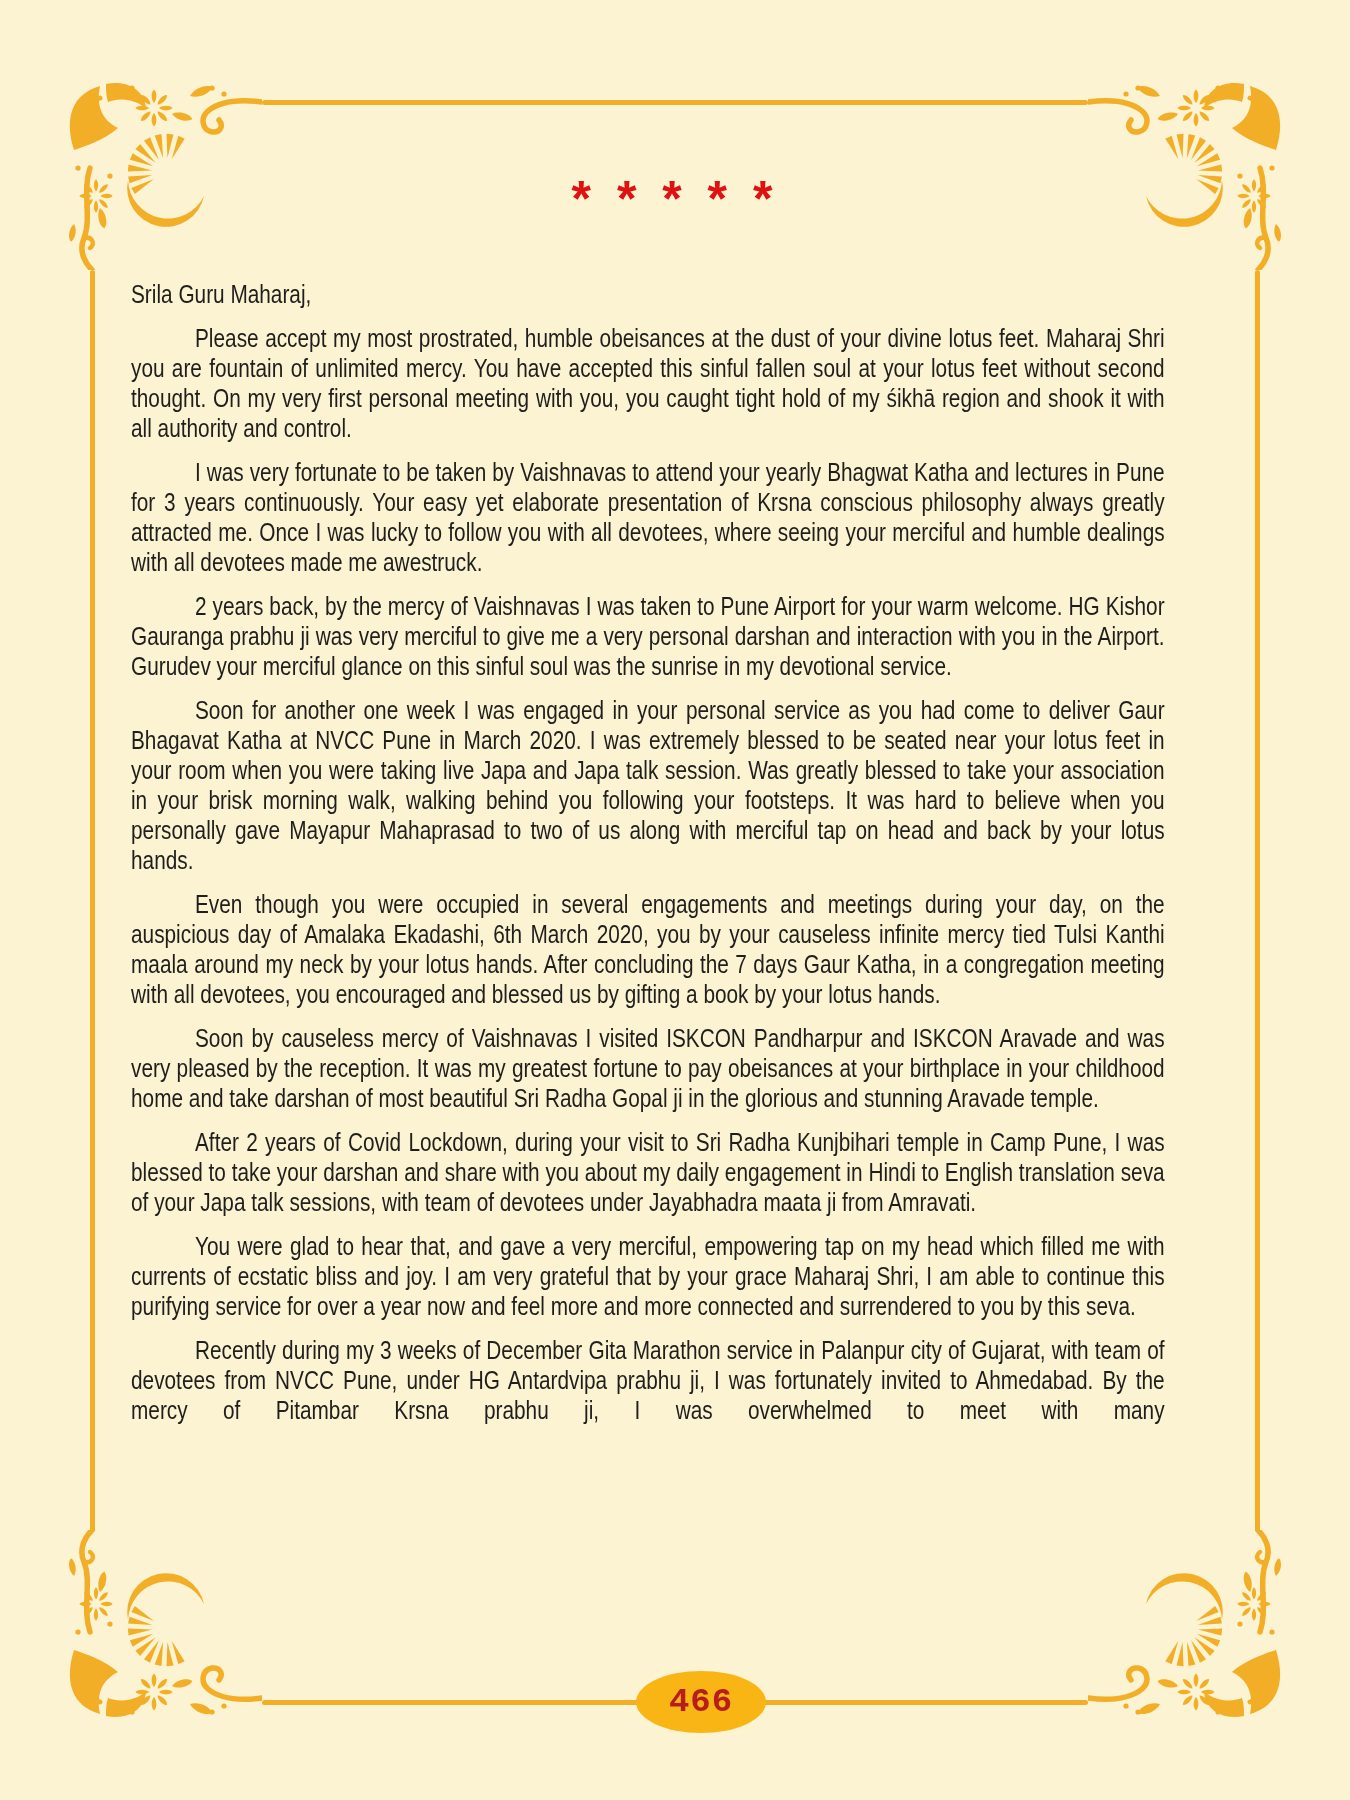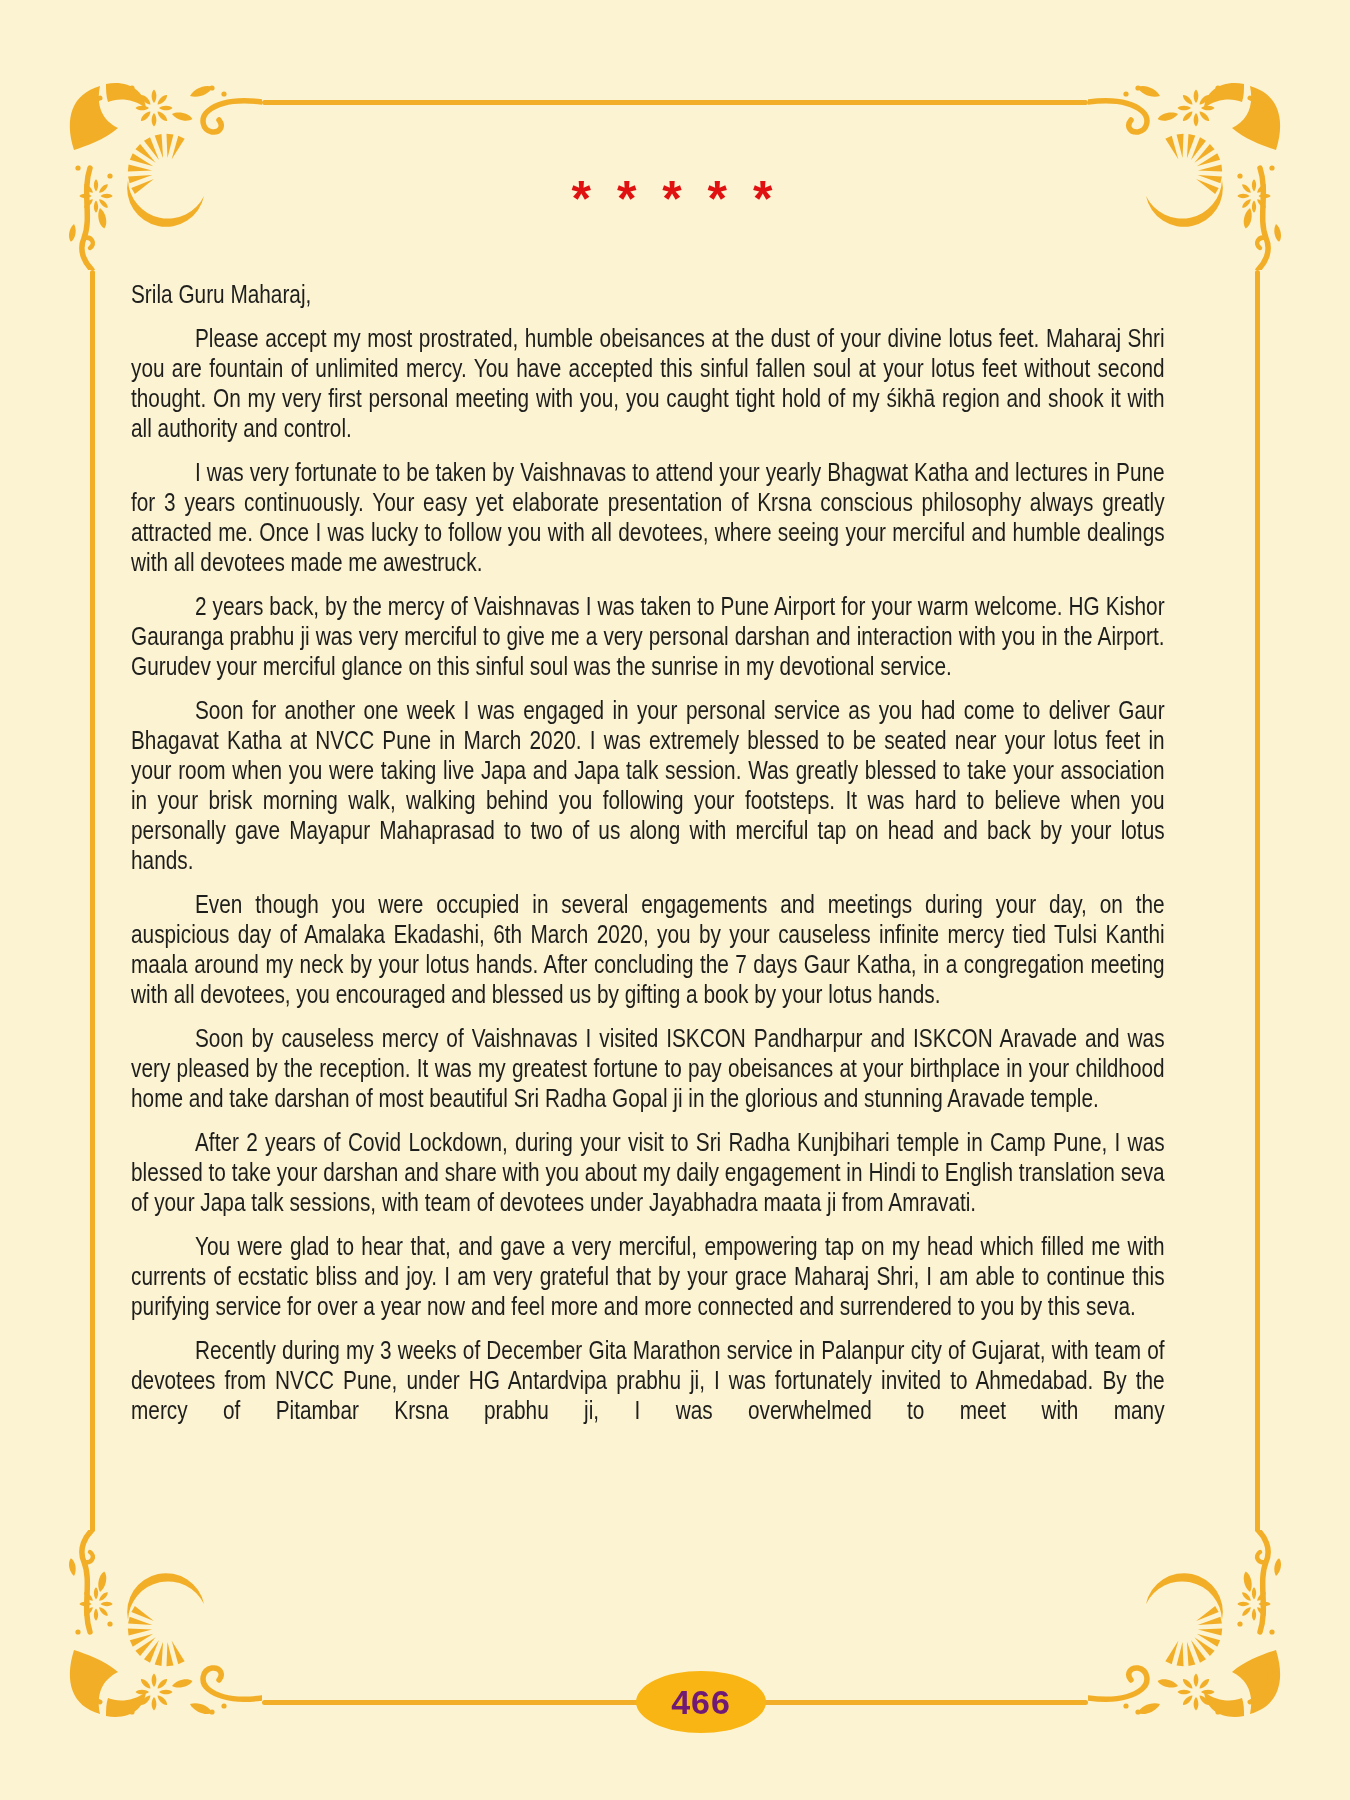--- a/index.html
+++ b/index.html
@@ -53,22 +53,23 @@
   .salutation{text-align:left;}
   .para{text-indent:80px;}
   .para.continued{text-align-last:justify;}
   
   .page-badge{
     position:absolute;left:636px;top:1671px;
     width:130px;height:62px;
     background:var(--badge);
     border-radius:50%;
     display:flex;align-items:center;justify-content:center;
-    font-size:34px;font-weight:700;color:#701a75;
+    font-size:34px;font-weight:700;color:#b91c1c;
     letter-spacing:1px;
+    font-family:Liberation Mono, monospace;
   }
   .defs-holder{position:absolute;width:0;height:0;overflow:hidden;}
 </style>
 </head>
 <body>
 
 <svg class="defs-holder" aria-hidden="true">
   <defs>
     <path id="leaf" d="M0,0 C8,-7 24,-7 30,0 C24,7 8,7 0,0 Z"></path>
     <path id="ray" d="M14,0 L38,-3.5 L38,3.5 Z"></path>

